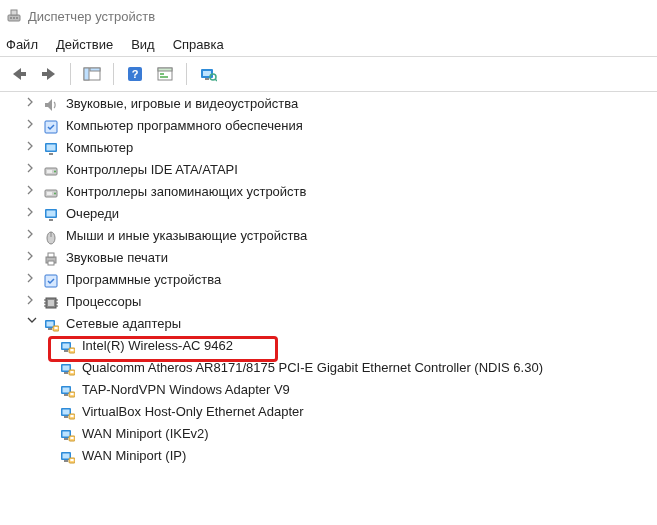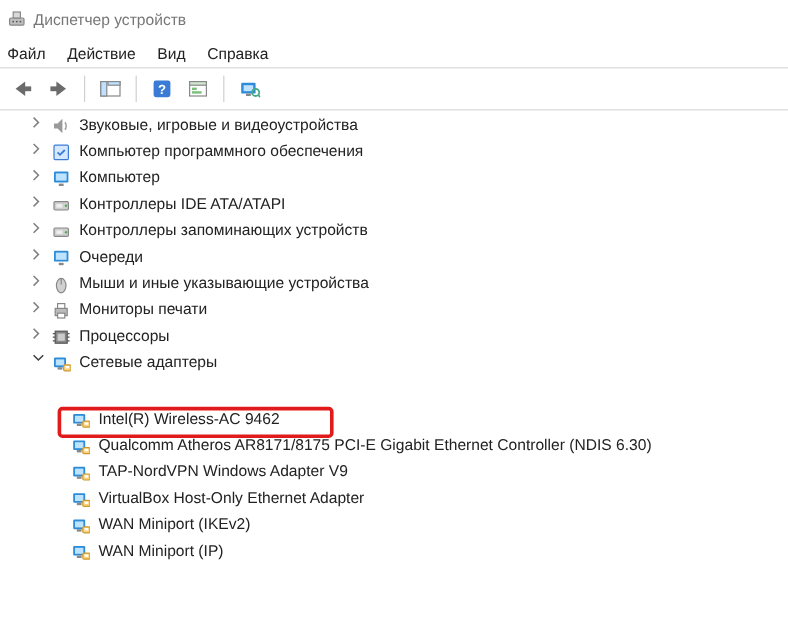--- a/index.html
+++ b/index.html
@@ -64,21 +64,20 @@
   .ic {
     width: 18px; height: 18px;
     display: flex; align-items: center; justify-content: center;
     margin-right: 6px;
   }
   .lbl { }
   .highlight {
     outline: 3px solid #e11b1b;
     outline-offset: -1px;
     border-radius: 2px;
-    margin-top: 25px;
   }
 </style>
 </head>
 <body>
 
 <div class="titlebar">
   <span class="ico">
     <svg width="16" height="16" viewBox="0 0 16 16">
       <rect x="2" y="7" width="12" height="6" rx="1" fill="#bfbfbf" stroke="#888"></rect>
       <rect x="5" y="2" width="6" height="5" fill="#d9d9d9" stroke="#888"></rect>
@@ -330,23 +329,37 @@
     <span class="tw">
         <svg width="10" height="10" viewBox="0 0 10 10">
           <use href="#i-chev-r"></use>
         </svg>
       </span>
     <span class="ic">
         <svg width="16" height="16" viewBox="0 0 16 16">
           <use href="#i-printer"></use>
         </svg>
       </span>
-    <span class="lbl">Мониторы печати</span>
-  </div>
-
+    <span class="lbl">Звуковые печати</span>
+  </div>
+
+  <div class="row">
+    <span class="idt" style="width:26px"></span>
+    <span class="tw">
+        <svg width="10" height="10" viewBox="0 0 10 10">
+          <use href="#i-chev-r"></use>
+        </svg>
+      </span>
+    <span class="ic">
+        <svg width="16" height="16" viewBox="0 0 16 16">
+          <use href="#i-sw"></use>
+        </svg>
+      </span>
+    <span class="lbl">Программные устройства</span>
+  </div>
 
   <div class="row">
     <span class="idt" style="width:26px"></span>
     <span class="tw">
         <svg width="10" height="10" viewBox="0 0 10 10">
           <use href="#i-chev-r"></use>
         </svg>
       </span>
     <span class="ic">
         <svg width="16" height="16" viewBox="0 0 16 16">

